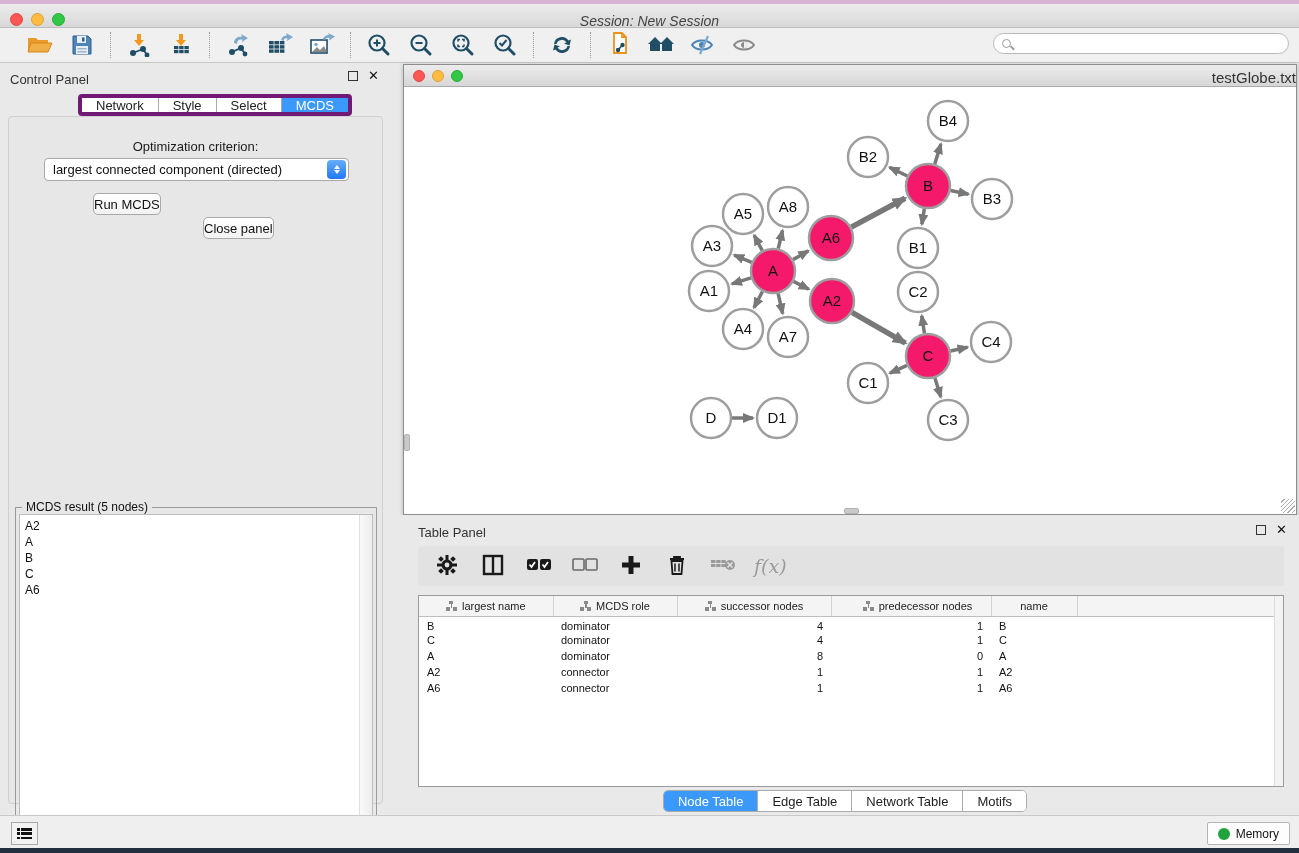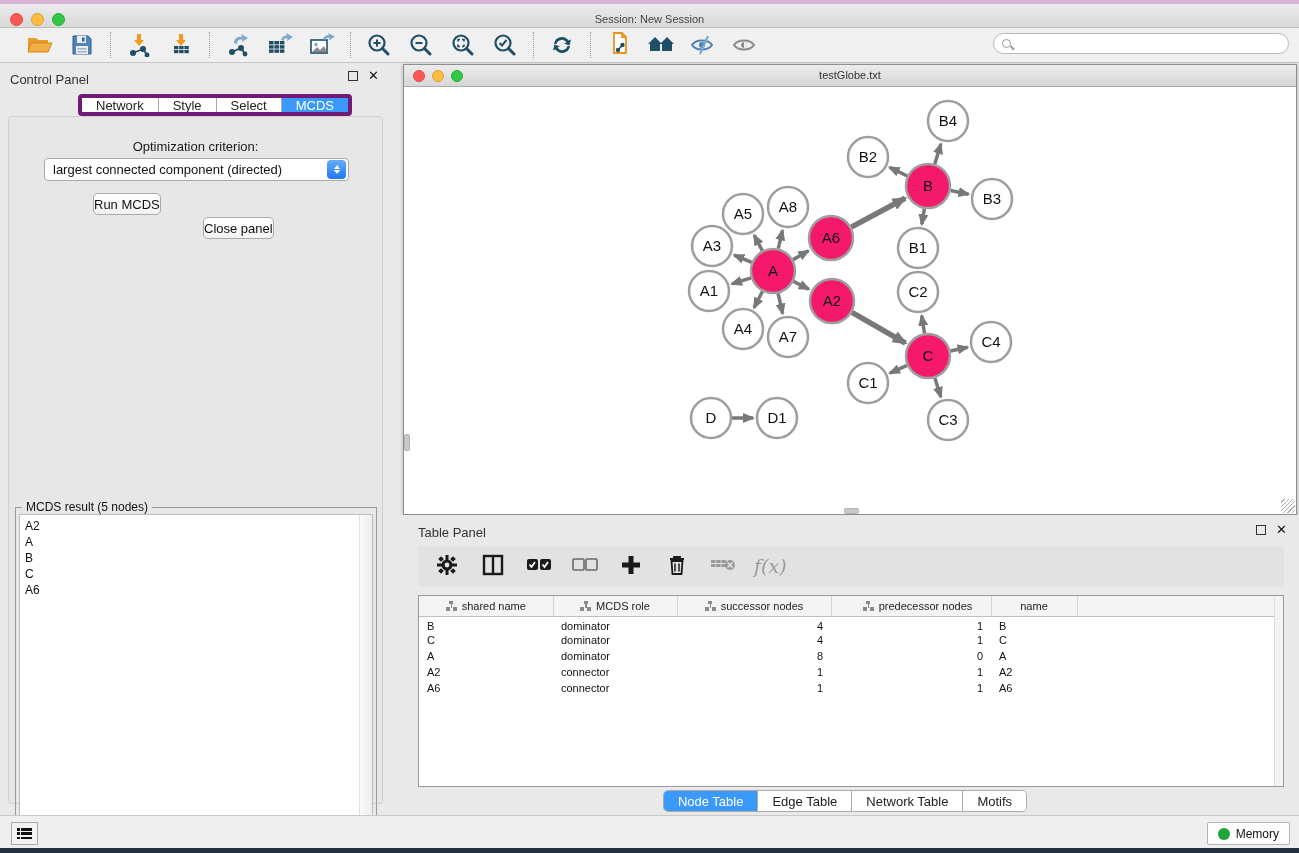--- a/index.html
+++ b/index.html
@@ -12,21 +12,21 @@
   #desktop-strip-top { left:0; top:0; width:1299px; height:4px; background:#D9B3D6; }
   #titlebar { left:0; top:4px; width:1299px; height:24px;
     background:linear-gradient(#ECECEC,#D8D8D8); border-bottom:1px solid #BDBDBD; }
   .traffic { width:13px; height:13px; border-radius:50%; display:inline-block; }
   .tl-red{ background:#FC5753; border:1px solid #DF4744;}
   .tl-yellow{ background:#FDBC40; border:1px solid #DEA columns;}
   .tl-yellow{ background:#FDBC40; border:1px solid #DE9F34;}
   .tl-green{ background:#33C748; border:1px solid #27AA35;}
   #titlebar .lights { position:absolute; left:10px; top:9px; display:flex; gap:8px; }
   #window-title { position:absolute; top:9px; width:100%; text-align:center;
-    font-size:11px; color:#444; }
+    font-size:14px; color:#444;font-style:italic; }
 
   
   #toolbar { left:0; top:28px; width:1299px; height:35px; background:#F0F0F0;
     border-bottom:1px solid #C6C6C6; display:flex; align-items:center; padding-left:12px; }
   .tb-group { display:flex; align-items:center; gap:10px; padding:0 12px; }
   .tb-sep { width:1px; height:26px; border-left:1px dotted #9a9a9a; }
   .tb-btn { width:32px; height:28px; display:flex; align-items:center; justify-content:center;
     background:transparent; border:none; cursor:default; }
   .tb-btn svg { display:block; }
   #search-box { position:absolute; right:10px; top:33px; width:296px; height:21px;
@@ -78,21 +78,21 @@
   #mcds-scroll { position:absolute; right:0; top:0; width:13px; height:100%;
     background:linear-gradient(90deg,#FAFAFA,#EDEDED); border-left:1px solid #E0E0E0; }
 
   
   #net-window { left:403px; top:64px; width:894px; height:451px; background:#fff;
     border:1px solid #8E8E8E; box-shadow:0 1px 4px rgba(0,0,0,.25); }
   #net-titlebar { position:relative; width:100%; height:22px;
     background:linear-gradient(#ECECEC,#D7D7D7); border-bottom:1px solid #ABABAB; }
   #net-titlebar .lights { position:absolute; left:9px; top:5px; display:flex; gap:7px; }
   #net-titlebar .traffic { width:12px; height:12px; }
-  #net-title { position:absolute; top:4px; width:100%; text-align:center; font-size:11px; color:#333; }
+  #net-title { position:absolute; top:4px; width:100%; text-align:right; font-size:15px; color:#333; }
   #net-canvas { position:relative; width:892px; height:427px; background:#fff; }
   #net-canvas svg { display:block; }
   .v-thumb { position:absolute; left:0px; top:347px; width:6px; height:17px;
     background:#C9C9C9; border:1px solid #B3B3B3; border-radius:2px; }
   .h-thumb { position:absolute; left:440px; bottom:0px; width:15px; height:6px;
     background:#C9C9C9; border:1px solid #B3B3B3; border-radius:2px; }
   #resize-grip { position:absolute; right:1px; bottom:1px; width:14px; height:14px;
     background:repeating-linear-gradient(135deg,transparent,transparent 2px,#AFAFAF 2px,#AFAFAF 3px); }
 
   
@@ -595,21 +595,21 @@
         <thead id="nt-head">
             <tr>
               <th style="width: 134px;">
                 <span class="hdr-inner">
                   <span class="tree-ic">
                     <i style="left: 3.5px; top: 0px; width: 4px; height: 3px;"></i>
                     <i style="left: 0px; top: 6.5px; width: 4px; height: 3.5px;"></i>
                     <i style="left: 7px; top: 6.5px; width: 4px; height: 3.5px;"></i>
                     <i style="left: 5px; top: 3px; width: 1.5px; height: 4px;"></i>
                   </span>
-                  <span>shared name</span>
+                  <span>largest name</span>
                 </span>
               </th>
               <th style="width: 124px;">
                 <span class="hdr-inner">
                   <span class="tree-ic">
                     <i style="left: 3.5px; top: 0px; width: 4px; height: 3px;"></i>
                     <i style="left: 0px; top: 6.5px; width: 4px; height: 3.5px;"></i>
                     <i style="left: 7px; top: 6.5px; width: 4px; height: 3.5px;"></i>
                     <i style="left: 5px; top: 3px; width: 1.5px; height: 4px;"></i>
                   </span>

